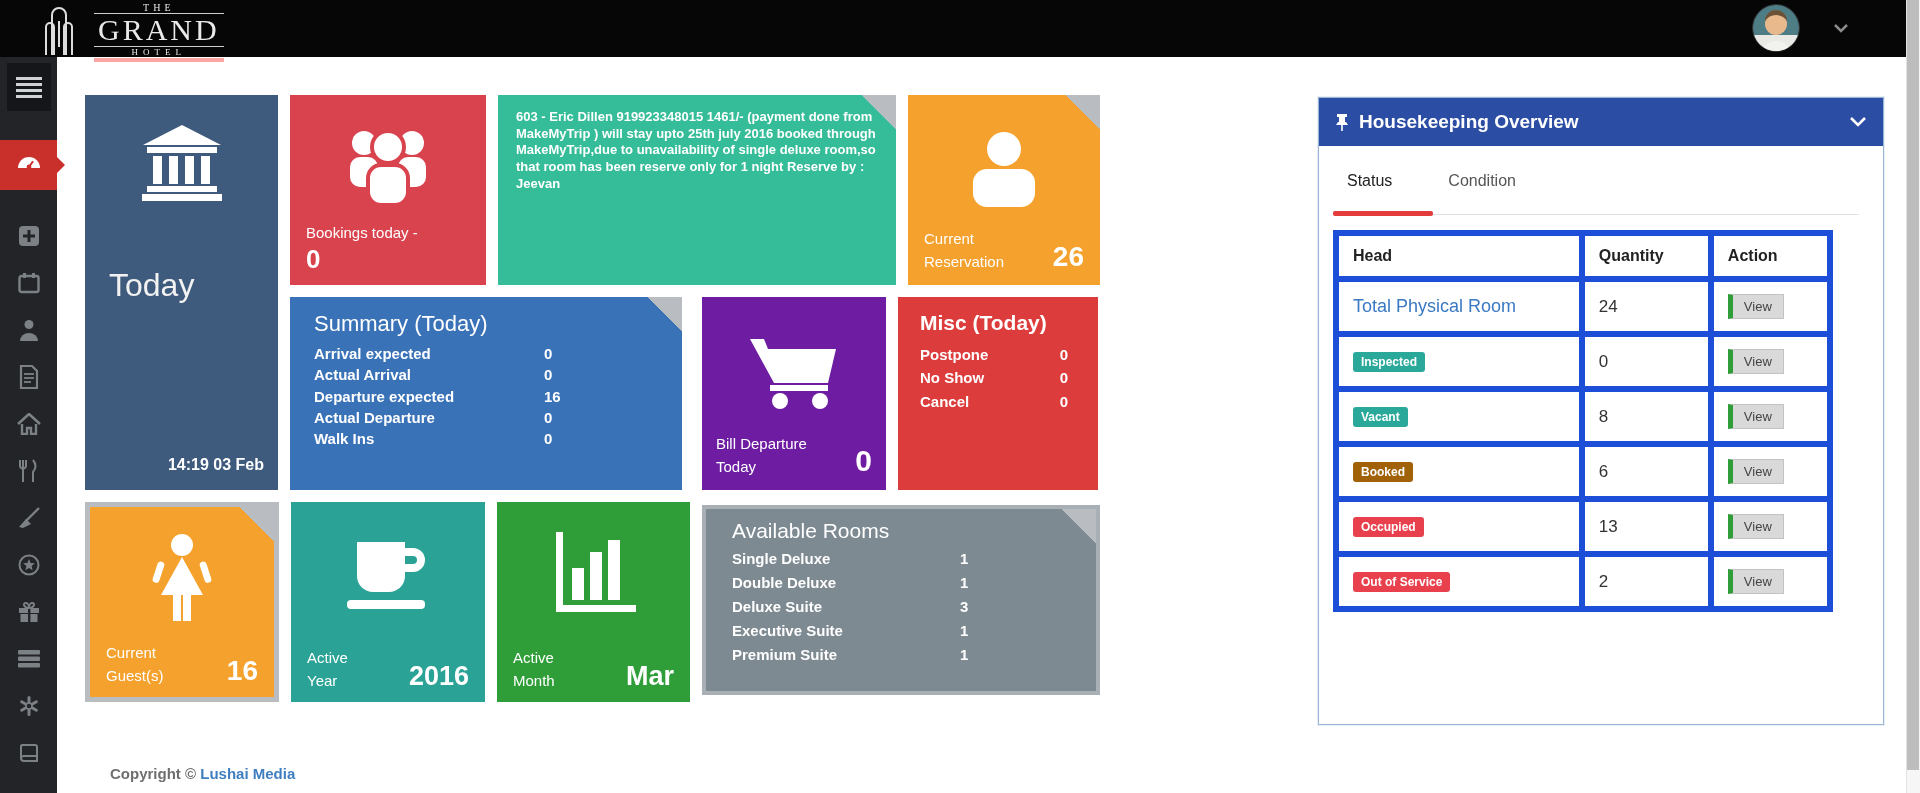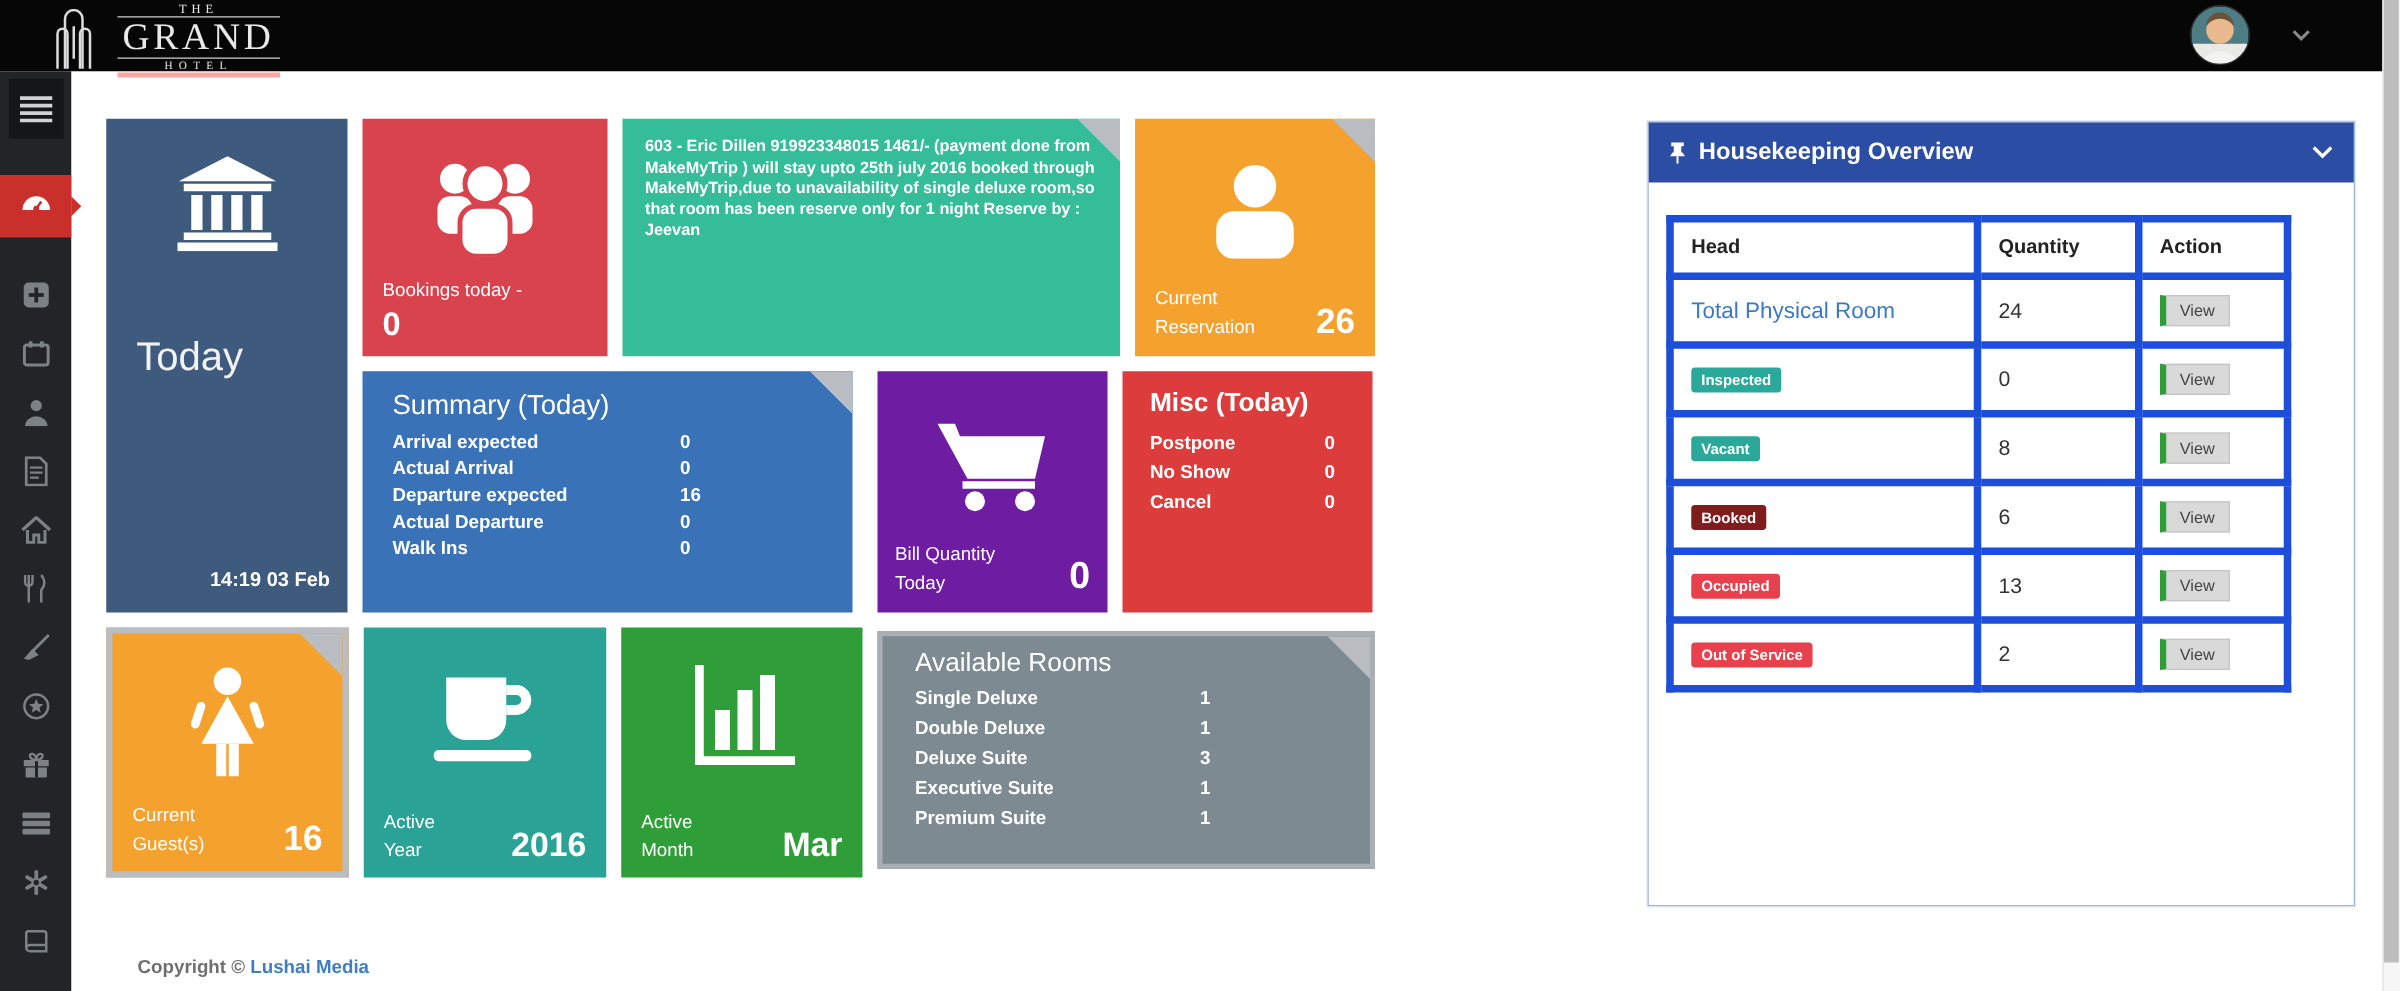--- a/index.html
+++ b/index.html
@@ -82,21 +82,21 @@
   .tab-red { position:absolute; left:14px; top:65px; width:100px; height:5px; background:#e23c3c; border-radius:2px; }
 
   .hk-table { margin:26px 0 0 14px; width:500px; border-collapse:collapse; }
   .hk-table th, .hk-table td { border:6px solid #1d4ed8; text-align:left; padding:11px 14px; }
   .hk-table th { font-size:16px; color:#222; }
   .hk-table td { font-size:17px; color:#333; height:55px; }
   .col-head { width:250px; } .col-qty { width:130px; } .col-action { width:120px; }
   .head-link { color:#3a79c3; font-size:18px; cursor:pointer; }
   .badge { display:inline-block; color:#fff; font-size:12px; font-weight:bold; padding:3px 8px; border-radius:3px; }
   .badge-teal { background:#2aa89a; }
-  .badge-gold { background:#7f1d1d; }
+  .badge-gold { background:#a16207; }
   .badge-red  { background:#e8414d; }
   .view-btn { background:#d9d9d9; border:1px solid #c3c3c3; border-left:5px solid #2f9e38; font-family:"Liberation Sans",sans-serif; font-size:13px; color:#444; padding:4px 11px; cursor:pointer; }
 </style>
 </head>
 <body>
 
 <div class="page">
 
   <div class="topbar">
     <div class="brand">
@@ -323,21 +323,21 @@
     <div class="t-icon" style="margin-top:38px">
       <svg width="96" height="80" viewBox="0 0 96 80" fill="#fff">
         <path d="M4 4 h14 l4 10 h68 l-8 34 H28z"></path>
         <rect x="24" y="50" width="58" height="6"></rect>
         <circle cx="34" cy="66" r="8"></circle>
           <circle cx="74" cy="66" r="8"></circle>
       </svg>
     </div>
     <div class="tile-bottom" style="left:14px;right:14px">
       <div class="lbl2">
-        <div>Bill Quantity</div>
+        <div>Bill Departure</div>
         <div>Today</div>
       </div>
       <div class="big-num" style="font-size:30px">0</div>
     </div>
   </div>
 
   <div class="tile tile-misc">
     <div class="t-title">Misc (Today)</div>
     <div class="kv-row">
         <span>Postpone</span>
@@ -439,20 +439,26 @@
         <rect x="2" y="1" width="10" height="3" fill="#fff"></rect>
         <rect x="4" y="3" width="6" height="7" fill="#fff"></rect>
         <path d="M1 12 h12 l-2-3 H3z" fill="#fff"></path>
         <rect x="6.2" y="12" width="1.6" height="6" fill="#fff"></rect>
       </svg>
       <span class="panel-title">Housekeeping Overview</span>
       <svg class="panel-caret" width="18" height="12" viewBox="0 0 18 12">
         <polyline points="2,2 9,9 16,2" fill="none" stroke="#fff" stroke-width="2.6"></polyline>
       </svg>
     </div>
+    <div class="tabs">
+      <span class="tab active">Status</span>
+      <span class="tab">Condition</span>
+      <span class="tab-line"></span>
+      <span class="tab-red"></span>
+    </div>
     <table class="hk-table">
       <thead>
         <tr>
           <th class="col-head">Head</th>
           <th class="col-qty">Quantity</th>
           <th class="col-action">Action</th>
         </tr>
       </thead>
       <tbody>
         <tr>

